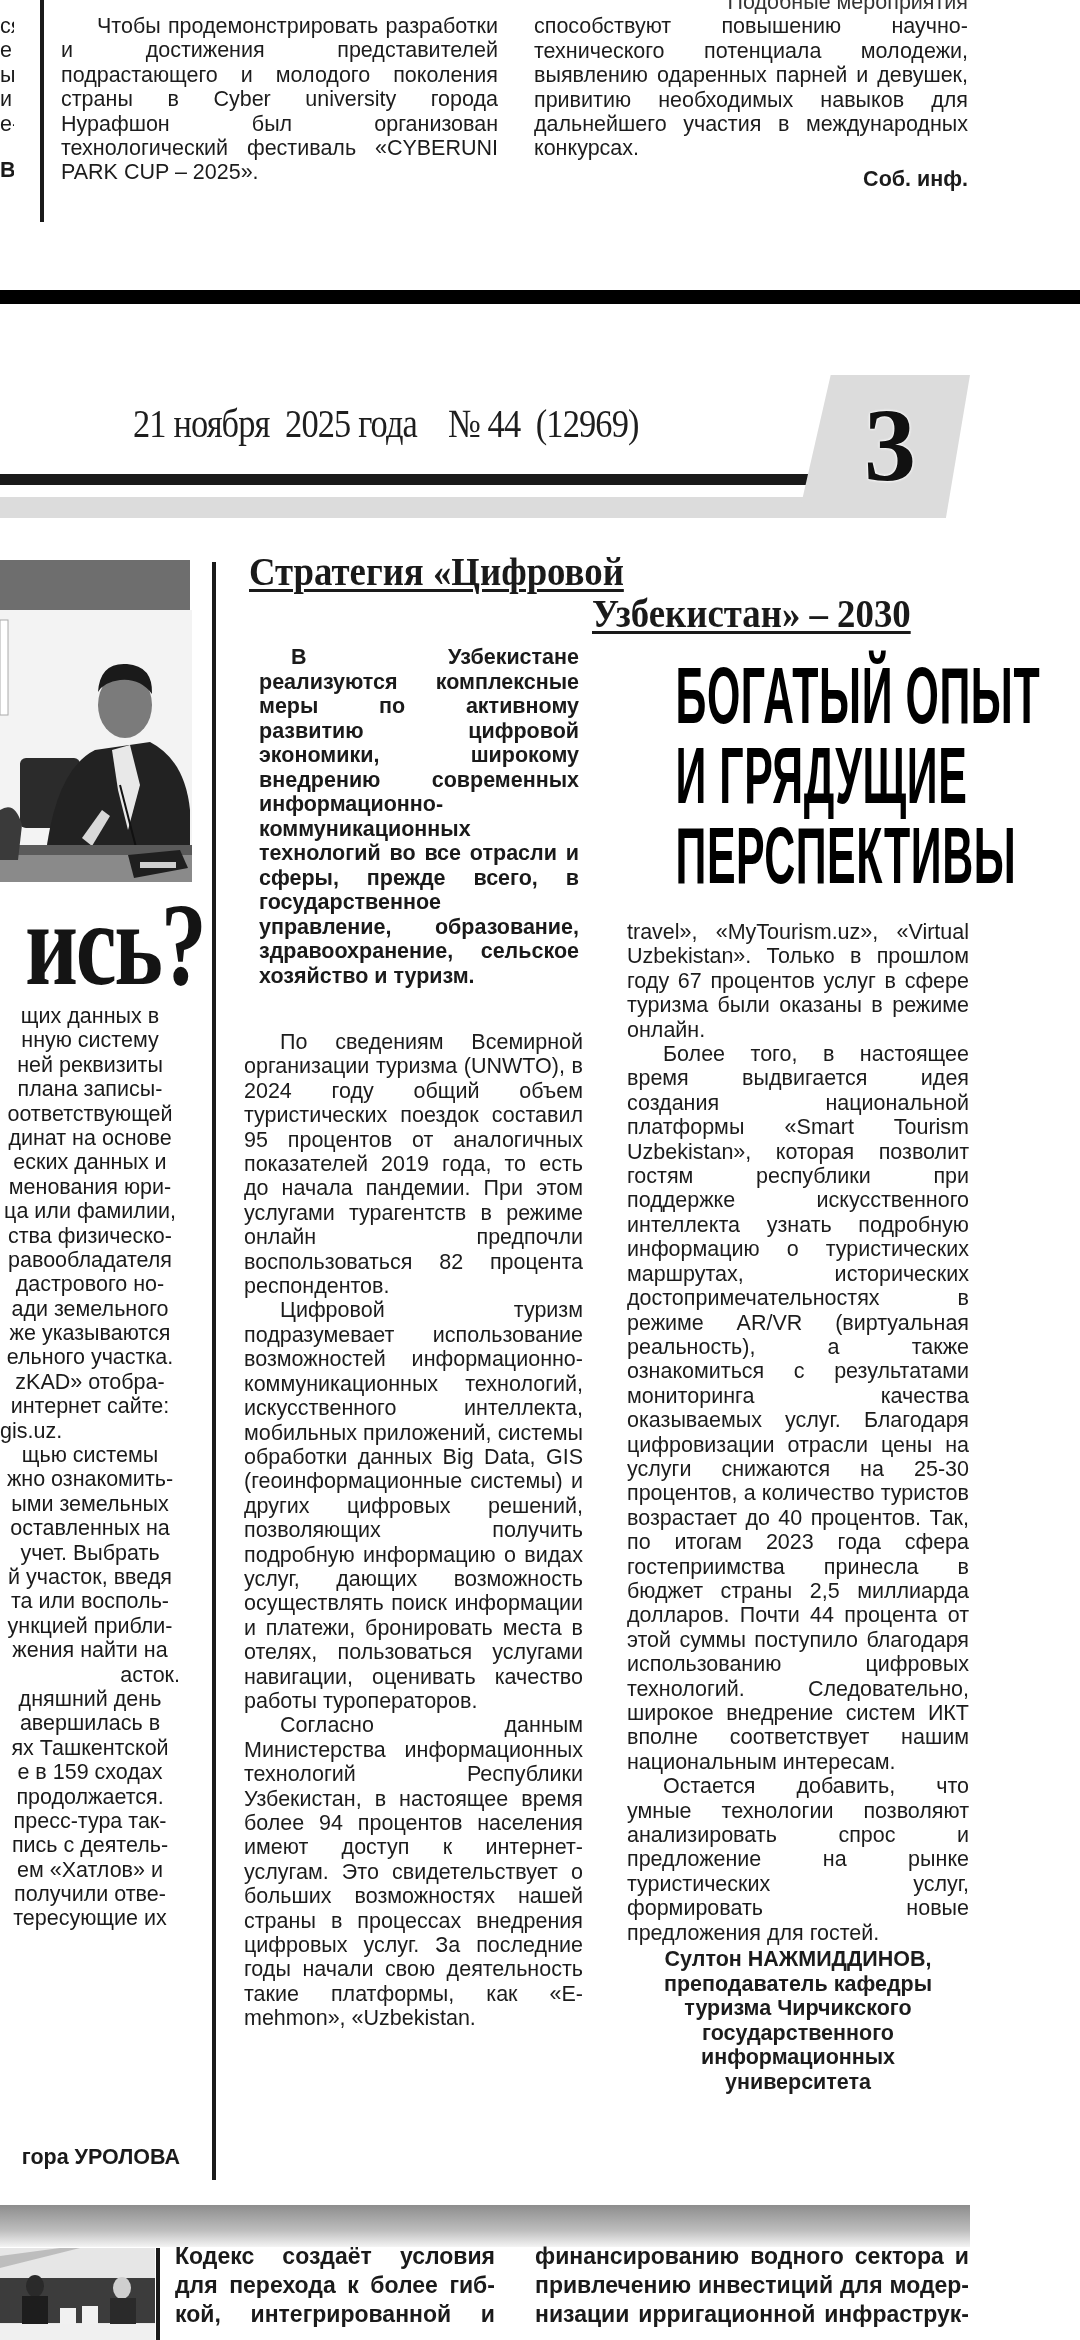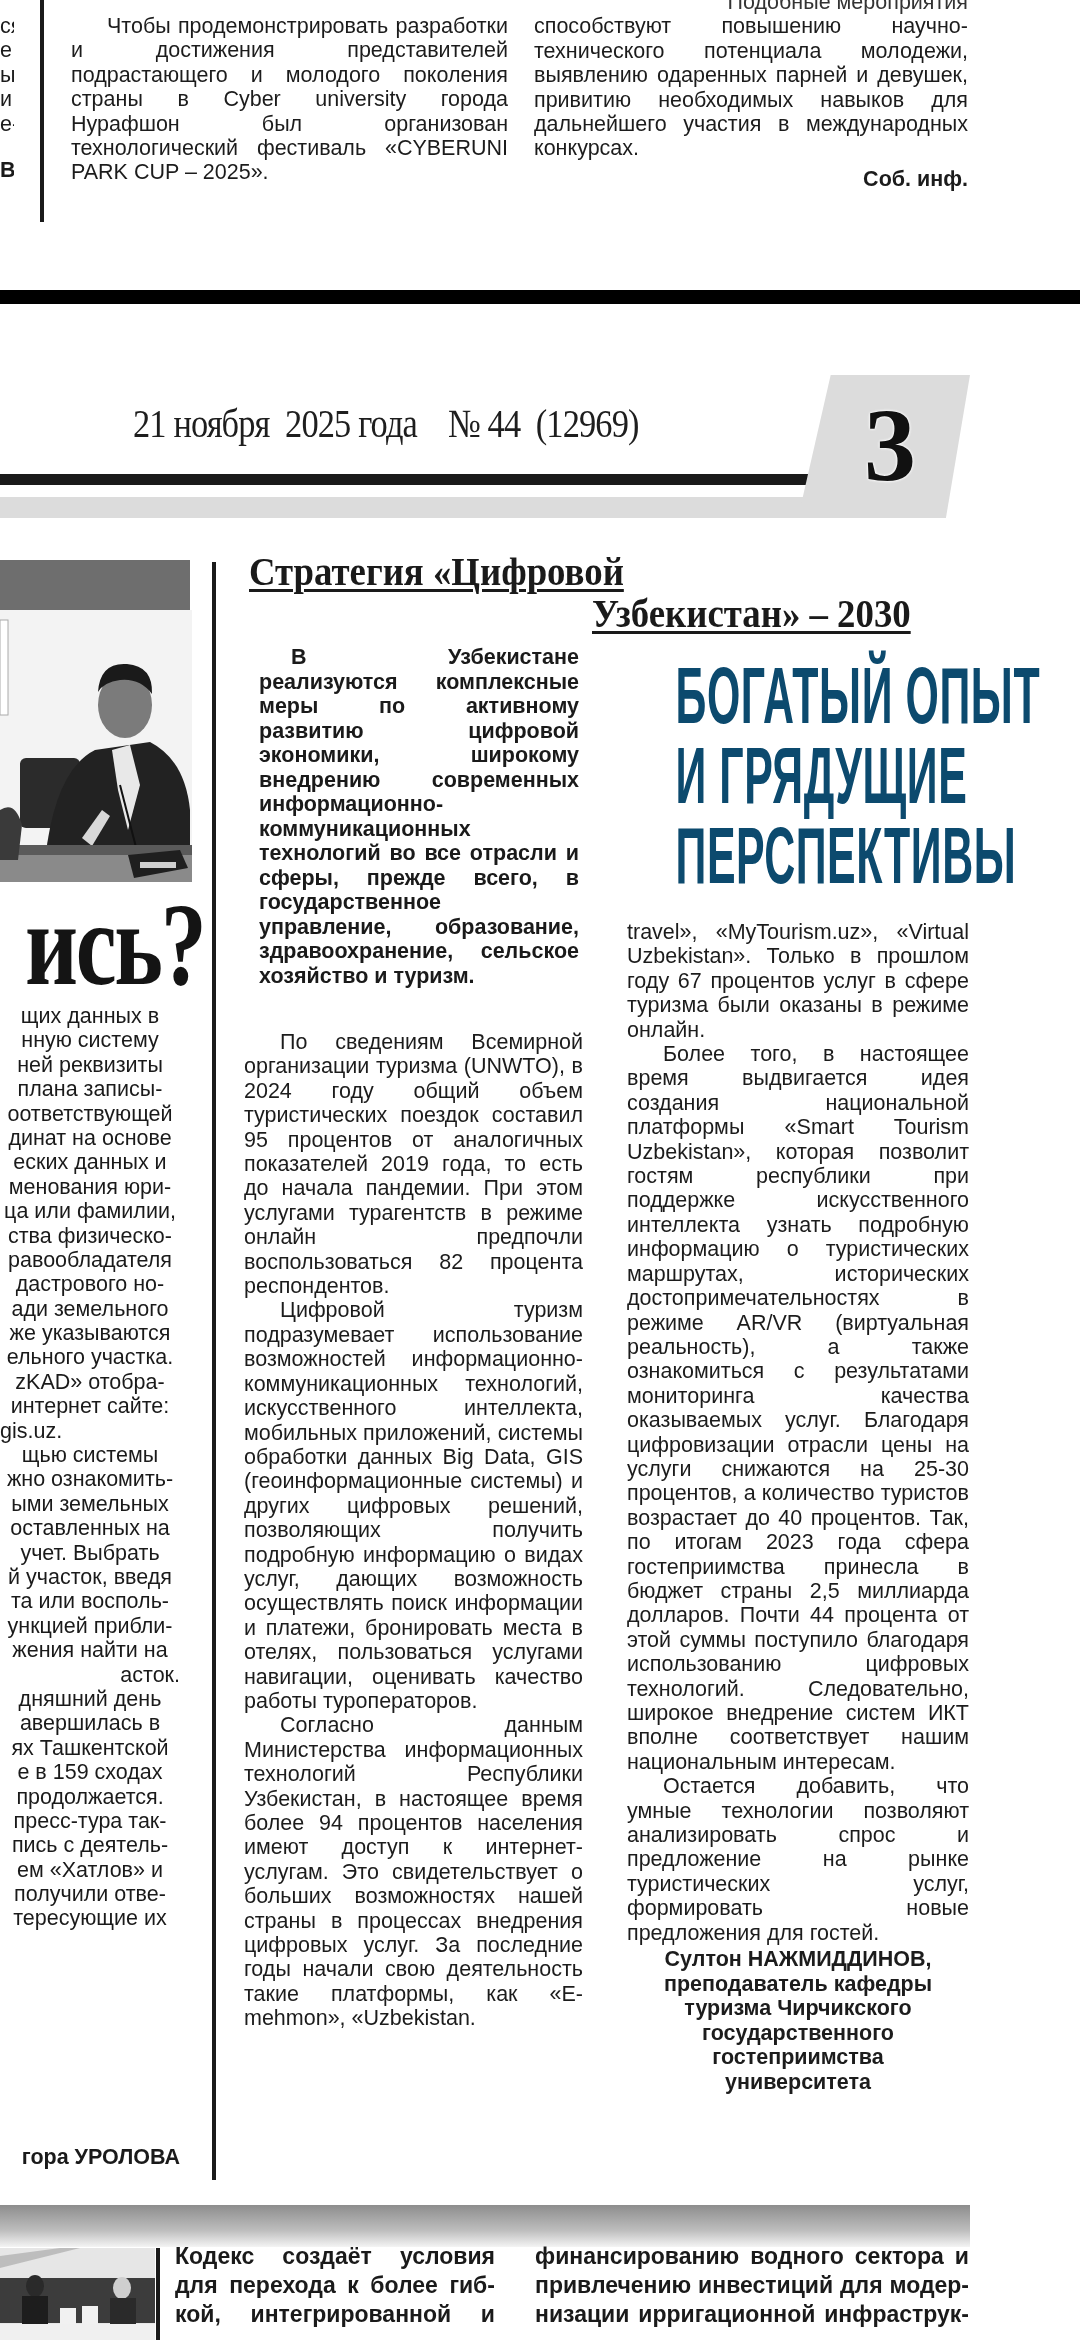--- a/index.html
+++ b/index.html
@@ -13,21 +13,21 @@
     font-size: 21.5px; line-height: 24.4px; text-align: justify;
     color: #1c1c1c;
   }
   .body-text p { margin: 0; text-indent: 36px; }
   .body-text p.noindent { text-indent: 0; }
 
   
   #top-divider-v { left: 40px; top: 0; width: 4px; height: 222px; background: #1a1a1a; }
   #top-left-frag { left: 0; top: 14px; width: 14px; font-size: 21.5px; line-height: 24.4px; text-align: right; overflow: hidden; }
   #top-left-frag .bold { font-weight: bold; margin-top: 22px; }
-  #top-col1 { left: 71px; top: 14px; width: 437px; }
+  #top-col1 { left: 61px; top: 14px; width: 437px; }
   #top-col2 { left: 534px; top: -10px; width: 434px; }
   #top-col2 .sig { text-align: right; font-weight: bold; margin-top: 6px; }
   #top-rule { left: 0; top: 290px; width: 1080px; height: 14px; background: #000; }
 
   
   #hdr-date {
     left: 133px; top: 400px;
     font-family: "Liberation Serif", "DejaVu Serif", serif;
     font-size: 40px; letter-spacing: -1px; color: #1e1e1e; white-space: pre;
     transform: scaleX(0.86); transform-origin: left center;
@@ -71,21 +71,21 @@
   }
   #kicker-line1 { left: 249px; top: 550px; }
   #kicker-line2 { left: 592px; top: 592px; transform-origin: left center; }
 
   #lead { left: 244px; top: 645px; width: 320px; font-weight: bold; font-size: 21.5px; line-height: 24.5px; text-align: justify; margin-left: 15px; }
   #lead p { margin: 0; text-indent: 32px; }
 
   #headline {
     left: 590px; top: 655px; width: 380px; text-align: center;
     font-family: "Liberation Sans", "DejaVu Sans", sans-serif; font-weight: bold;
-    font-size: 78px; line-height: 80px; color: #0c4a6e; letter-spacing: 1px;
+    font-size: 78px; line-height: 80px; color: #000000; letter-spacing: 1px;
   }
   #headline div { transform: scaleX(0.55) scaleY(1.02); transform-origin: center center; white-space: nowrap; }
 
   #col-mid { left: 244px; top: 1030px; width: 339px; }
   #col-right { left: 627px; top: 920px; width: 342px; }
   #col-right .sig { font-weight: bold; text-align: center; margin-top: 2px; line-height: 24.6px; }
 
   
   #bottom-gradient {
     left: 0; top: 2205px; width: 970px; height: 42px;
@@ -225,21 +225,21 @@
 
 <div class="abs body-text" id="col-right">
   <p class="noindent">travel», «MyTourism.uz», «Virtual Uzbekistan». Только в прошлом году 67 процентов услуг в сфере туризма были оказаны в режиме онлайн.</p>
   <p>Более того, в настоящее время выдвигается идея создания национальной платформы «Smart Tourism Uzbekistan», которая позволит гостям республики при поддержке искусственного интеллекта узнать подробную информацию о туристических маршрутах, исторических достопримечательностях в режиме AR/VR (виртуальная реальность), а также ознакомиться с результатами мониторинга качества оказываемых услуг. Благодаря цифровизации отрасли цены на услуги снижаются на 25-30 процентов, а количество туристов возрастает до 40 процентов. Так, по итогам 2023 года сфера гостеприимства принесла в бюджет страны 2,5 миллиарда долларов. Почти 44 процента от этой суммы поступило благодаря использованию цифровых технологий. Следовательно, широкое внедрение систем ИКТ вполне соответствует нашим национальным интересам.</p>
   <p>Остается добавить, что умные технологии позволяют анализировать спрос и предложение на рынке туристических услуг, формировать новые предложения для гостей.</p>
   <div class="sig">
     <div>Султон НАЖМИДДИНОВ,</div>
     <div>преподаватель кафедры</div>
     <div>туризма Чирчикского</div>
     <div>государственного</div>
-    <div>гостеприимства</div>
+    <div>информационных</div>
     <div>университета</div>
   </div>
 </div>
 
 <div class="abs" id="bottom-gradient"></div>
 <div class="abs" id="bottom-photo">
   <svg width="155" height="92" viewBox="0 0 155 92">
     <rect width="155" height="92" fill="#e6e6e6"></rect>
     <polygon points="0,8 60,0 80,0 0,20" fill="#bdbdbd"></polygon>
     <rect x="0" y="30" width="155" height="45" fill="#3c3c3c"></rect>

